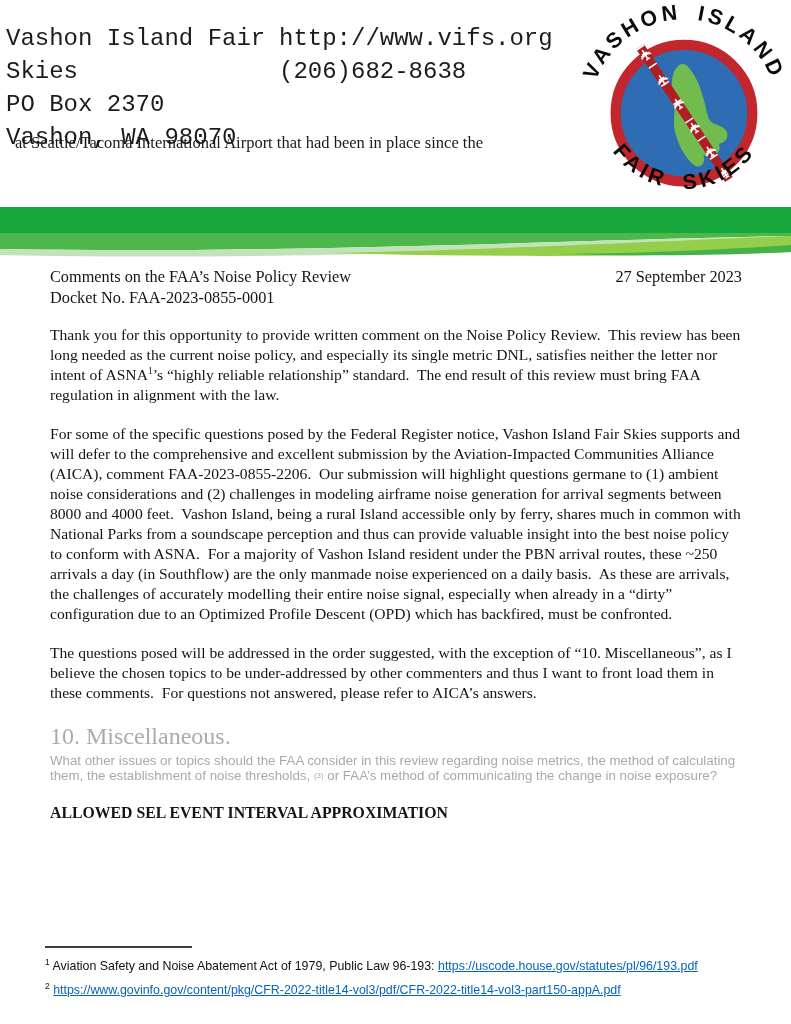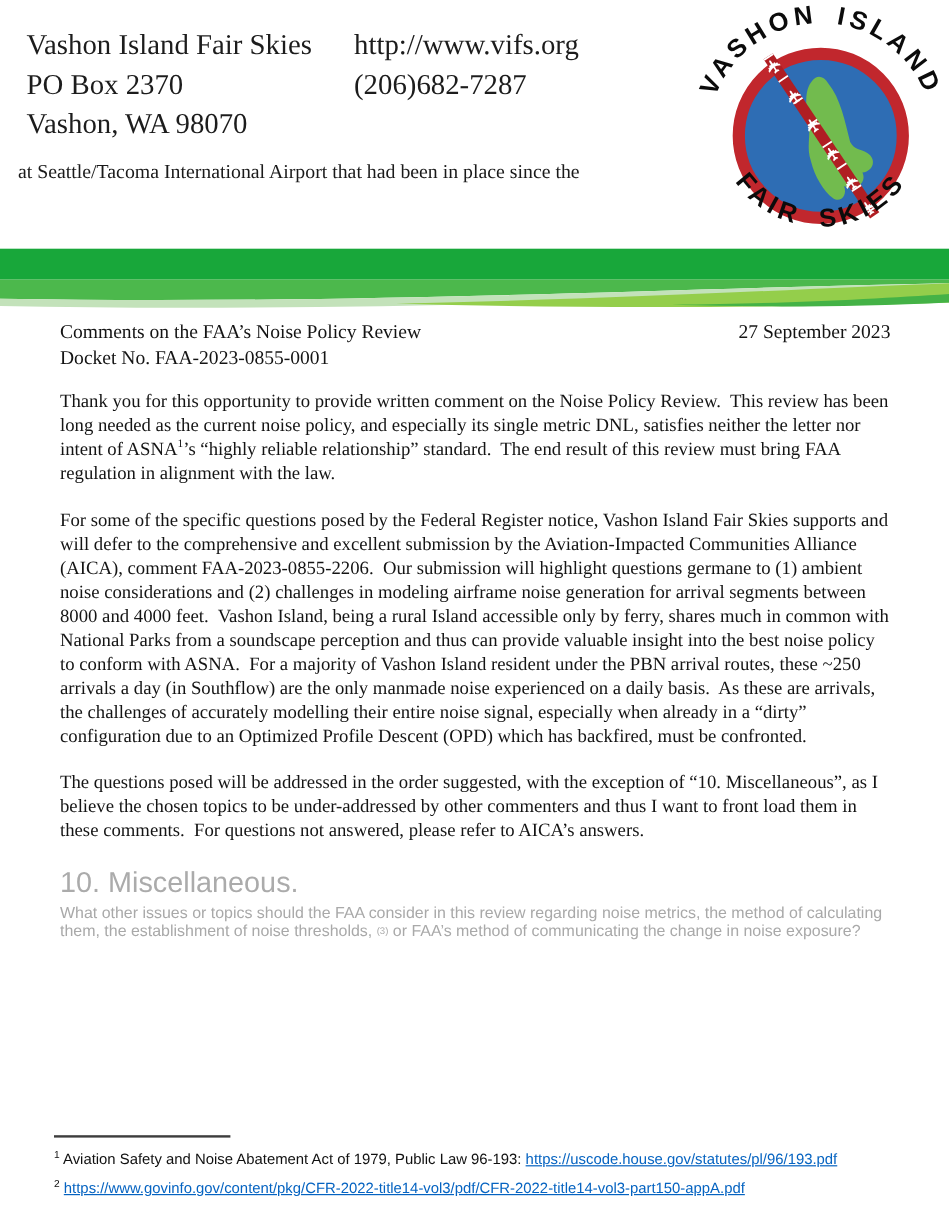--- a/index.html
+++ b/index.html
@@ -1,36 +1,36 @@
 <!DOCTYPE html>
 <html><head>
 <meta charset="utf-8">
 <style>
   html,body{margin:0;padding:0;}
   body{
     width:791px;height:1024px;position:relative;background:#ffffff;
     font-family:"Liberation Serif",serif;color:#141414;overflow:hidden;
   }
   
-  .org-block{position:absolute;left:22px;top:22px;display:flex;
-    font-family:Liberation Serif, serif;font-size:24px;line-height:33px;color:#1c1c1c;}
+  .org-block{position:absolute;left:6px;top:22px;display:flex;
+    font-family:Liberation Mono, monospace;font-size:24px;line-height:33px;color:#1c1c1c;}
   .org-col{width:273px;}
   .tagline{position:absolute;left:15px;top:131px;width:560px;
     font-size:16.5px;line-height:23.5px;color:#1a1a1a;}
   .logo{position:absolute;top:4px;right:4px;width:206px;height:204px;}
   .logo text{font-family:"Liberation Sans",sans-serif;font-weight:bold;}
   
   .swoosh{position:absolute;left:0;top:207px;width:791px;height:50px;display:block;}
   
   .letter{position:absolute;left:50px;top:266px;width:692px;font-size:15.6px;line-height:20px;}
   .subject-row{display:flex;justify-content:space-between;align-items:flex-start;
     font-size:16.3px;line-height:21px;margin-bottom:17px;gap:44px;}
   .letter p{margin:0 0 19px 0;white-space:pre-wrap;}
   sup.fn{font-size:9.5px;line-height:0;vertical-align:super;}
-  .gray-heading{font-family:Liberation Sans, sans-serif;font-size:24px;line-height:28px;
+  .gray-heading{font-family:Liberation Serif, serif;font-size:24px;line-height:28px;
     color:#ababab;font-weight:400;margin:0 0 3px 0;}
   .gray-question{font-family:"Liberation Sans",sans-serif;font-size:13.3px;line-height:15px;
     color:#a9a9a9;margin:0 0 20px 0;white-space:pre-wrap;}
   .gray-question sup{font-size:8px;vertical-align:2px;}
   .bold-heading{font-weight:bold;font-size:15.8px;margin:0 0 19px 0;}
   
   .footnotes{position:absolute;left:45px;top:946px;width:700px;
     font-family:"Liberation Sans",sans-serif;font-size:12.4px;line-height:19.5px;color:#101010;}
   .fn-rule{width:147px;border:none;border-top:2px solid #3d3d3d;margin:0 0 5px 0;}
   .footnotes sup{font-size:8.5px;vertical-align:super;}
@@ -40,21 +40,21 @@
 <body>
 
 <div class="org-block">
   <div class="org-col">
     <div>Vashon Island Fair Skies</div>
     <div>PO Box 2370</div>
     <div>Vashon, WA 98070</div>
   </div>
   <div class="org-col">
     <div>http://www.vifs.org</div>
-    <div>(206)682-7287</div>
+    <div>(206)682-8638</div>
   </div>
 </div>
 
 <div class="tagline">
   <div>at Seattle/Tacoma International Airport that had been in place since the</div>
 </div>
 
 <svg class="logo" viewBox="0 0 200 200">
   <defs>
     <path id="arcTop" d="M 8,107 A 92,92 0 0 1 192,107"></path>
@@ -105,20 +105,21 @@
   <p><span>Thank you for this opportunity to provide written comment on the Noise Policy Review.  This review has been long needed as the current noise policy, and especially its single metric DNL, satisfies neither the letter nor intent of ASNA</span><sup class="fn">1</sup><span>’s “highly reliable relationship” standard.  The end result of this review must bring FAA regulation in alignment with the law.</span></p>
 
   <p>For some of the specific questions posed by the Federal Register notice, Vashon Island Fair Skies supports and will defer to the comprehensive and excellent submission by the Aviation-Impacted Communities Alliance (AICA), comment FAA-2023-0855-2206.  Our submission will highlight questions germane to (1) ambient noise considerations and (2) challenges in modeling airframe noise generation for arrival segments between 8000 and 4000 feet.  Vashon Island, being a rural Island accessible only by ferry, shares much in common with National Parks from a soundscape perception and thus can provide valuable insight into the best noise policy to conform with ASNA.  For a majority of Vashon Island resident under the PBN arrival routes, these ~250 arrivals a day (in Southflow) are the only manmade noise experienced on a daily basis.  As these are arrivals, the challenges of accurately modelling their entire noise signal, especially when already in a “dirty” configuration due to an Optimized Profile Descent (OPD) which has backfired, must be confronted.</p>
 
   <p>The questions posed will be addressed in the order suggested, with the exception of “10. Miscellaneous”, as I believe the chosen topics to be under-addressed by other commenters and thus I want to front load them in these comments.  For questions not answered, please refer to AICA’s answers.</p>
 
   <div class="gray-heading">10. Miscellaneous.</div>
   <div class="gray-question"><span>What other issues or topics should the FAA consider in this review regarding noise metrics, the method of calculating them, the establishment of noise thresholds, </span><sup>(3)</sup><span> or FAA’s method of communicating the change in noise exposure?</span></div>
 
 
+  <div class="bold-heading">ALLOWED SEL EVENT INTERVAL APPROXIMATION</div>
 
 </div>
 
 <div class="footnotes">
   <hr class="fn-rule">
   <div><sup>1</sup> <span>Aviation Safety and Noise Abatement Act of 1979, Public Law 96-193: </span><a>https://uscode.house.gov/statutes/pl/96/193.pdf</a></div>
   <div><sup>2</sup> <span></span><a>https://www.govinfo.gov/content/pkg/CFR-2022-title14-vol3/pdf/CFR-2022-title14-vol3-part150-appA.pdf</a></div>
 </div>
 
 </body></html>

